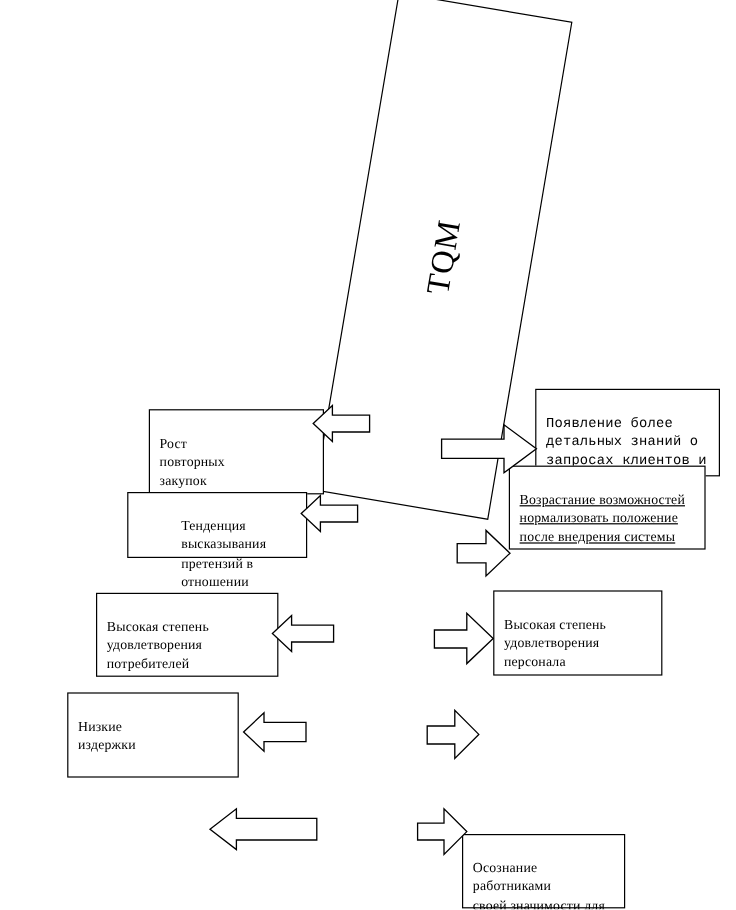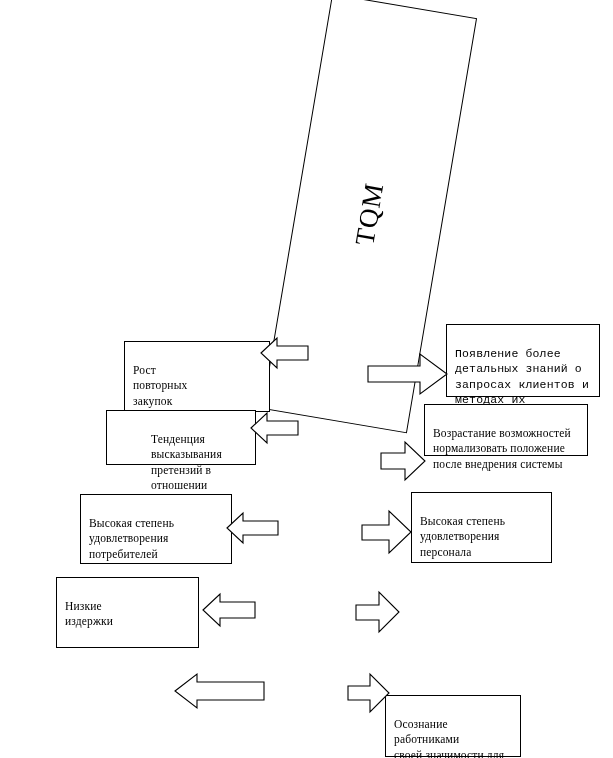--- a/index.html
+++ b/index.html
@@ -101,21 +101,21 @@
 издержки</span>
   </div>
 
   <div class="box" style="left:446px; top:324px; width:154px; height:73px;font-family:Liberation Mono, monospace;">
     <span>Появление более
 детальных знаний о
 запросах клиентов и
 методах их  исполнения</span>
   </div>
 
-  <div class="box" style="left:424px; top:404px; width:164px; height:52px;">
+  <div class="box" style="left:424px; top:388px; width:164px; height:70px;text-decoration:underline;">
     <span>Возрастание  возможностей
 нормализовать положение
 после внедрения системы</span>
   </div>
 
   <div class="box" style="left:411px; top:492px; width:141px; height:71px;">
     <span>Высокая степень
 удовлетворения
 персонала</span>
   </div>

